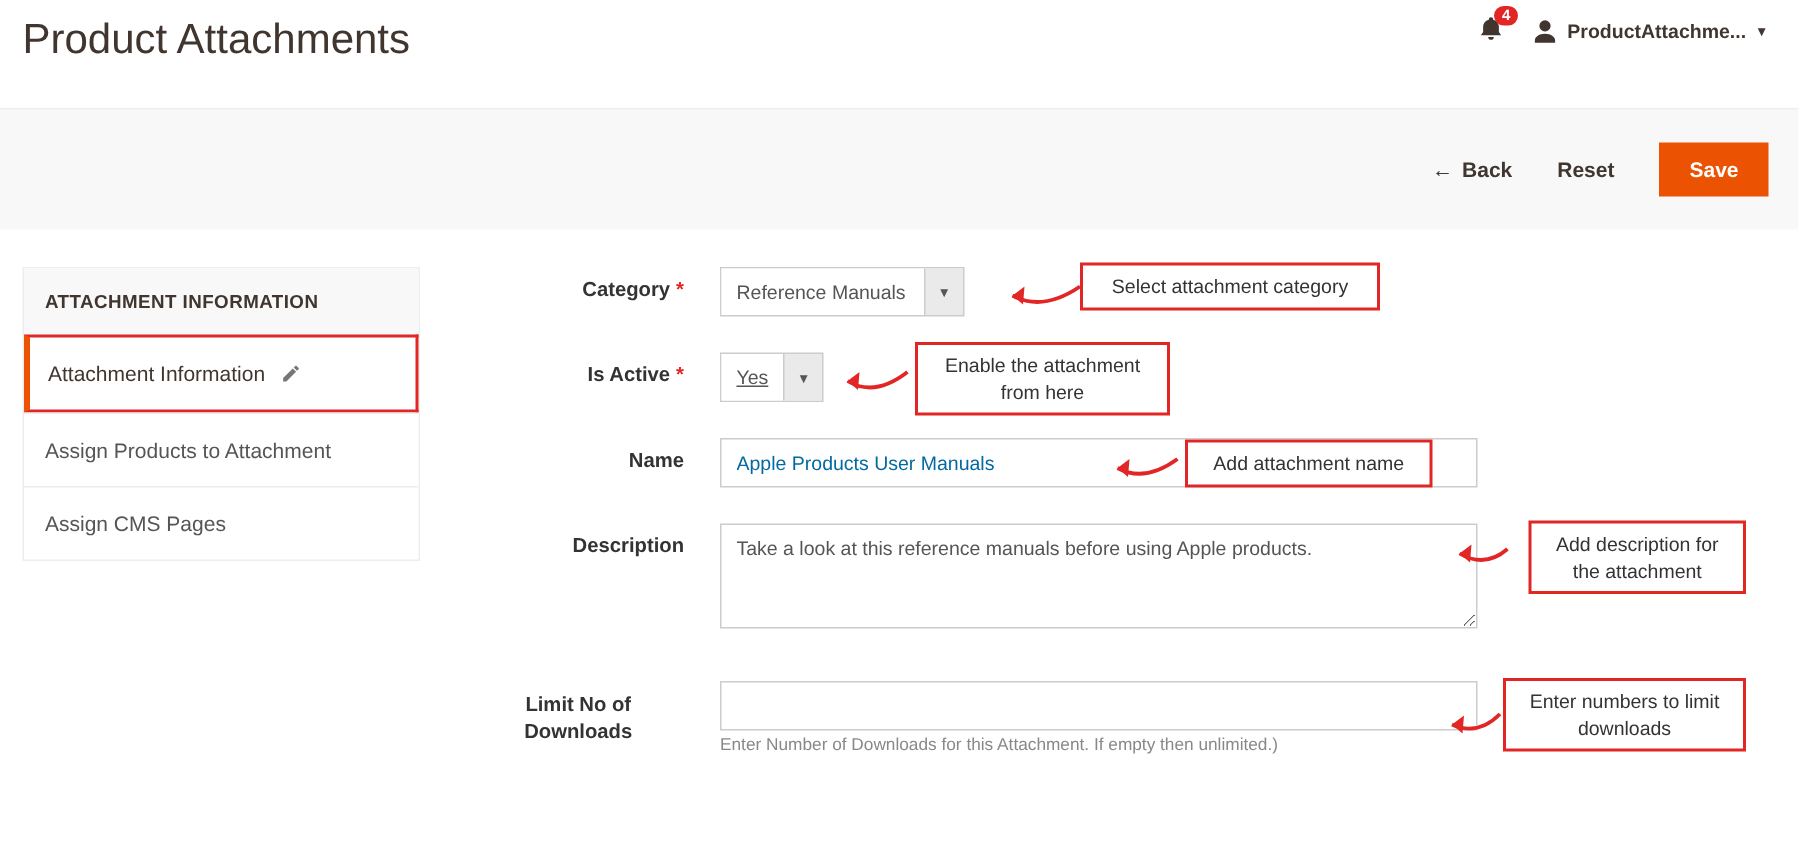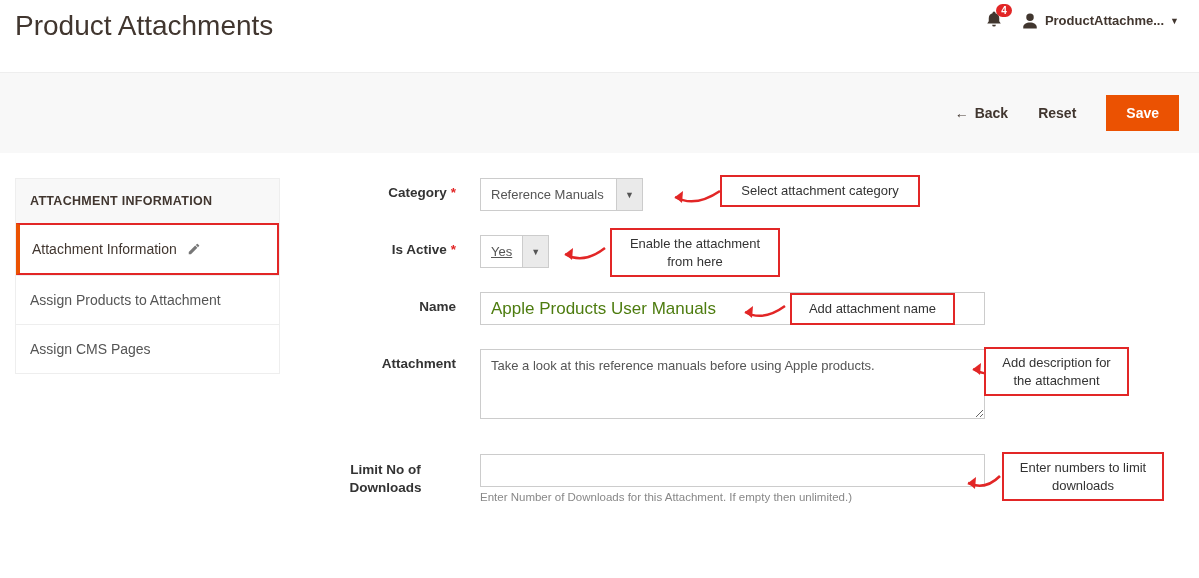--- a/index.html
+++ b/index.html
@@ -31,21 +31,21 @@
 .row { display: flex; align-items: flex-start; margin-bottom: 24px; position: relative; }
 .lbl { width: 165px; text-align: right; padding-right: 24px; padding-top: 7px; font-weight: 600; color: #333; font-size: 13.5px; }
 .req { color: #e22626; margin-left: 4px; }
 .fld { flex: 1; position: relative; }
 
 .select { display: inline-flex; border: 1px solid #ccc; height: 33px; align-items: stretch; }
 .select-text { padding: 0 10px; display: flex; align-items: center; background: #fff; min-width: 135px; color: #555; font-size: 13px; }
 .select-btn { width: 26px; background: #eaeaea; border-left: 1px solid #ccc; display: flex; align-items: center; justify-content: center; font-size: 9px; color: #555; }
 .select.short .select-text { min-width: 28px; text-decoration: underline; }
 
-.input { width: 505px; height: 33px; border: 1px solid #ccc; padding: 0 10px; font-size: 17px; color: #4d7c0f; }
+.input { width: 505px; height: 33px; border: 1px solid #ccc; padding: 0 10px; font-size: 13px; color: #0369a1; }
 .textarea { width: 505px; height: 70px; border: 1px solid #ccc; padding: 8px 10px; font-size: 13px; color: #555; resize: both; font-family: inherit; }
 .hint { font-size: 11.5px; color: #888; margin-top: 4px; }
 
 .callout { border: 2px solid #e22626; padding: 5px 10px; font-size: 13px; color: #333; text-align: center; background: #fff; line-height: 1.35; }
 .callout-pos { position: absolute; }
 
 .arrow-svg { position: absolute; pointer-events: none; }
 .arrow-svg path { stroke: #e22626; stroke-width: 2.5; fill: none; }
 .arrow-svg polygon { fill: #e22626; }
 </style>
@@ -132,28 +132,28 @@
         <input class="input" style="width: 505px;" value="Apple Products User Manuals">
         <svg class="arrow-svg" style="left:255px;top:10px;width:55px;height:20px;" viewBox="0 0 55 20">
             <path d="M50 4 Q28 20 10 10"></path>
             <polygon points="10,10 18,4 17,16"></polygon>
           </svg>
         <div class="callout callout-pos" style="left:310px;top:1px;width:165px;">Add attachment name</div>
       </div>
     </div>
 
     <div class="row">
-      <div class="lbl">Attachment</div>
+      <div class="lbl">Description</div>
       <div class="fld">
         <textarea class="textarea" style="">Take a look at this reference manuals before using Apple products.</textarea>
         <svg class="arrow-svg" style="left:485px;top:5px;width:45px;height:25px;" viewBox="0 0 45 25">
             <path d="M40 12 Q25 25 8 15"></path>
             <polygon points="8,15 16,9 15,21"></polygon>
           </svg>
-        <div class="callout callout-pos" style="left:504px;top:-2px;width:145px;">Add description for the attachment</div>
+        <div class="callout callout-pos" style="left:539px;top:-2px;width:145px;">Add description for the attachment</div>
       </div>
     </div>
 
     <div class="row" style="margin-top:32px;">
       <div class="lbl" style="line-height:1.3;text-align:center;">Limit No of Downloads</div>
       <div class="fld">
         <input class="input" style="width: 505px;">
         <div class="hint">Enter Number of Downloads for this Attachment. If empty then unlimited.)</div>
         <svg class="arrow-svg" style="left:480px;top:12px;width:45px;height:25px;" viewBox="0 0 45 25">
             <path d="M40 10 Q25 25 8 17"></path>

